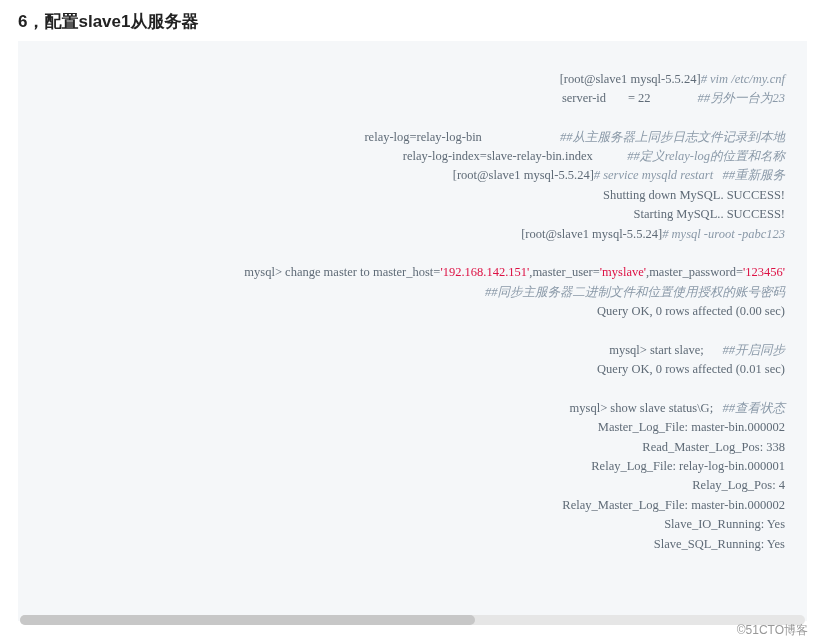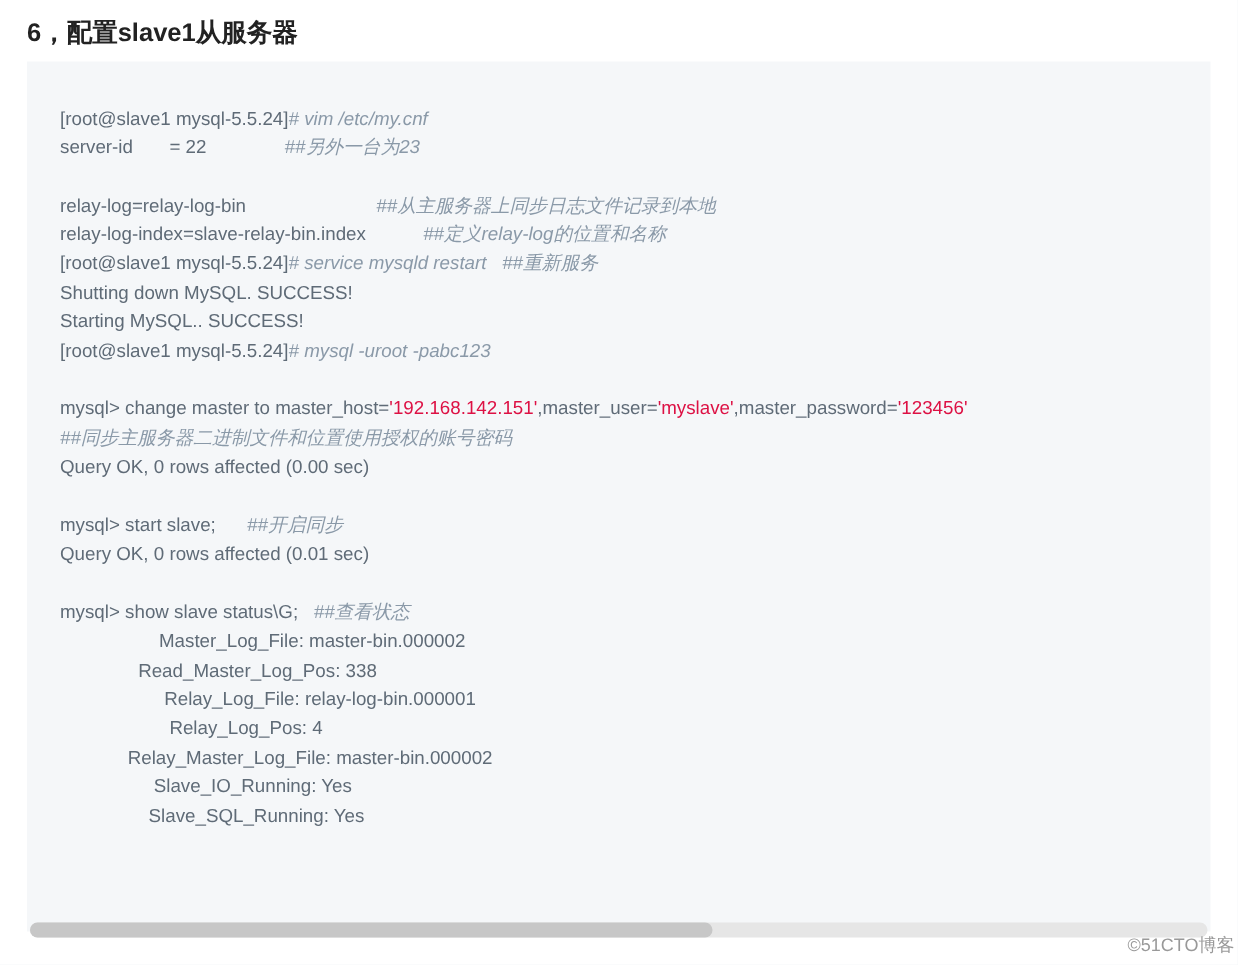--- a/index.html
+++ b/index.html
@@ -21,35 +21,36 @@
   }
   .codewrap {
     margin: 0 18px;
     background: #f5f7f9;
     position: relative;
     height: 580px;
     overflow: hidden;
   }
   .code {
     padding: 16px 22px;
-    font-family: Liberation Sans, sans-serif;
+    font-family: Liberation Serif, serif;
     font-size: 12.5px;
     line-height: 1.55;
     white-space: pre;
     overflow-x: auto;
     overflow-y: hidden;
     height: 100%;
     color: #5f6b77;
+    text-align: right;
   }
   .code .cmt { color: #8a99a8; font-style: italic; }
   .code .cmt2 { color: #8a99a8; font-style: italic; }
   .code .str { color: #d14; }
   .wm {
     position: absolute;
-    right: 2px;
+    right: 17px;
     bottom: 4px;
     font-size: 12px;
     color: #999;
     font-family: -apple-system, "Microsoft YaHei", sans-serif;
   }
   
   .hsb {
     position: absolute;
     left: 20px;
     right: 20px;

